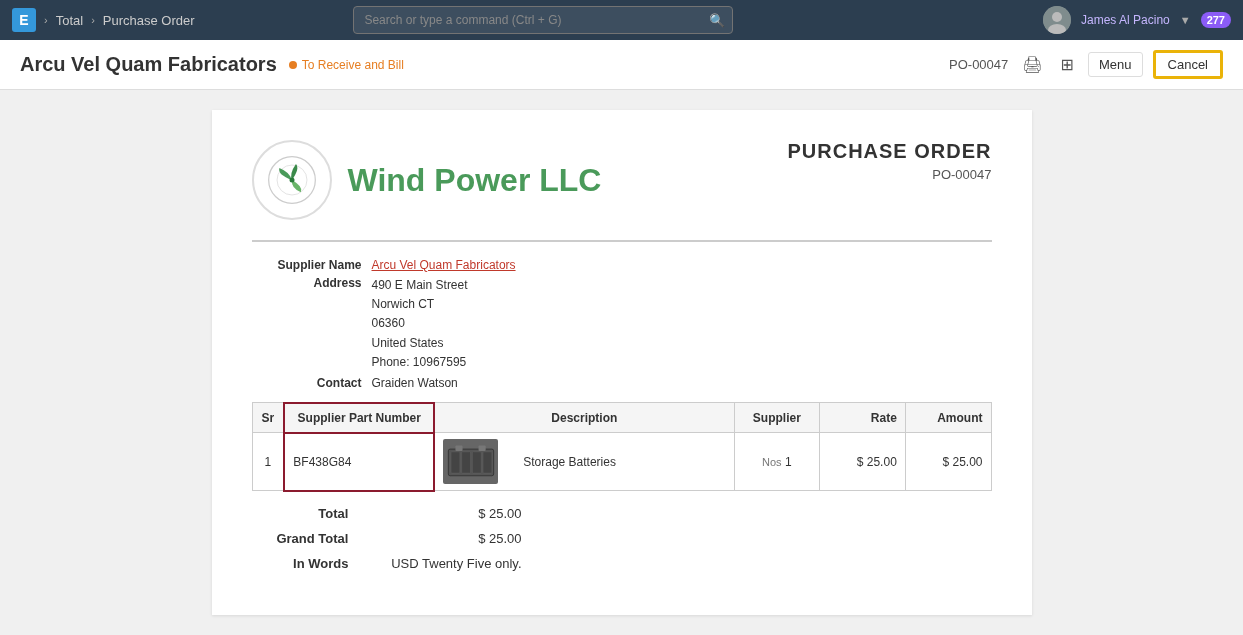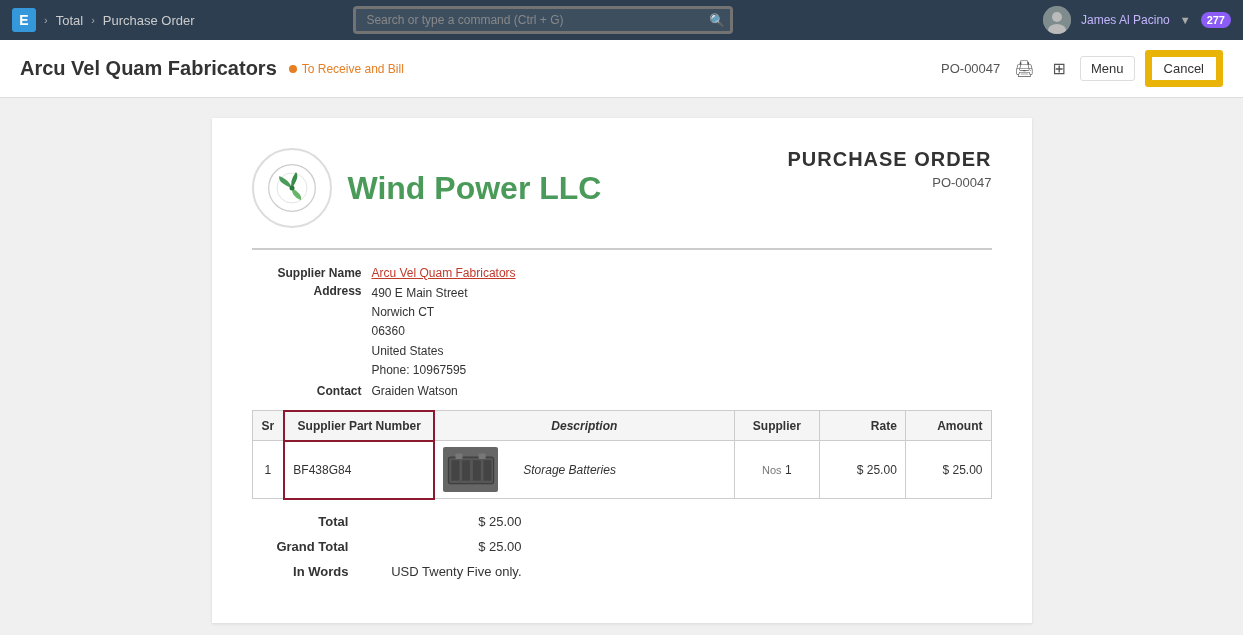--- a/index.html
+++ b/index.html
@@ -31,21 +31,21 @@
     .topnav-search {
       flex: 1;
       max-width: 380px;
       margin: 0 auto;
       position: relative;
     }
     .topnav-search input {
       width: 100%;
       height: 28px;
       border-radius: 4px;
-      border: 3px solid #737373;
+      border: 1px solid #737373;
       background: #3d4e5f;
       color: #ccc;
       padding: 0 30px 0 10px;
       font-size: 12px;
     }
     .topnav-search input::placeholder { color: #888; }
     .search-icon-wrap {
       position: absolute;
       right: 8px;
       top: 50%;
@@ -119,21 +119,21 @@
       background: white;
       border: 1px solid #ddd;
       border-radius: 3px;
       padding: 4px 10px;
       cursor: pointer;
       font-size: 13px;
       color: #333;
     }
     .cancel-btn {
       background: white;
-      border: 7px solid #eab308;
+      border: 3px solid #eab308;
       border-radius: 3px;
       padding: 4px 12px;
       cursor: pointer;
       font-size: 13px;
       color: #333;
     }
 
     
     .main-content {
       display: flex;
@@ -225,21 +225,21 @@
       color: #333;
     }
     .po-table td {
       border: 1px solid #ccc;
       padding: 6px 8px;
       font-size: 12px;
       vertical-align: middle;
     }
     .col-sr { width: 30px; text-align: center; }
     .col-part { width: 140px; }
-    .col-desc { width: 280px; font-style: italic; }
+    .col-desc { width: 280px; }
     .col-qty { width: 80px; text-align: center; }
     .col-rate { width: 80px; text-align: right; }
     .col-amount { width: 80px; text-align: right; }
 
     .highlighted-cell {
       border: 2px solid #8b1a2e !important;
     }
 
     .desc-cell { display: flex; align-items: center; gap: 25px; }
     .product-img {

